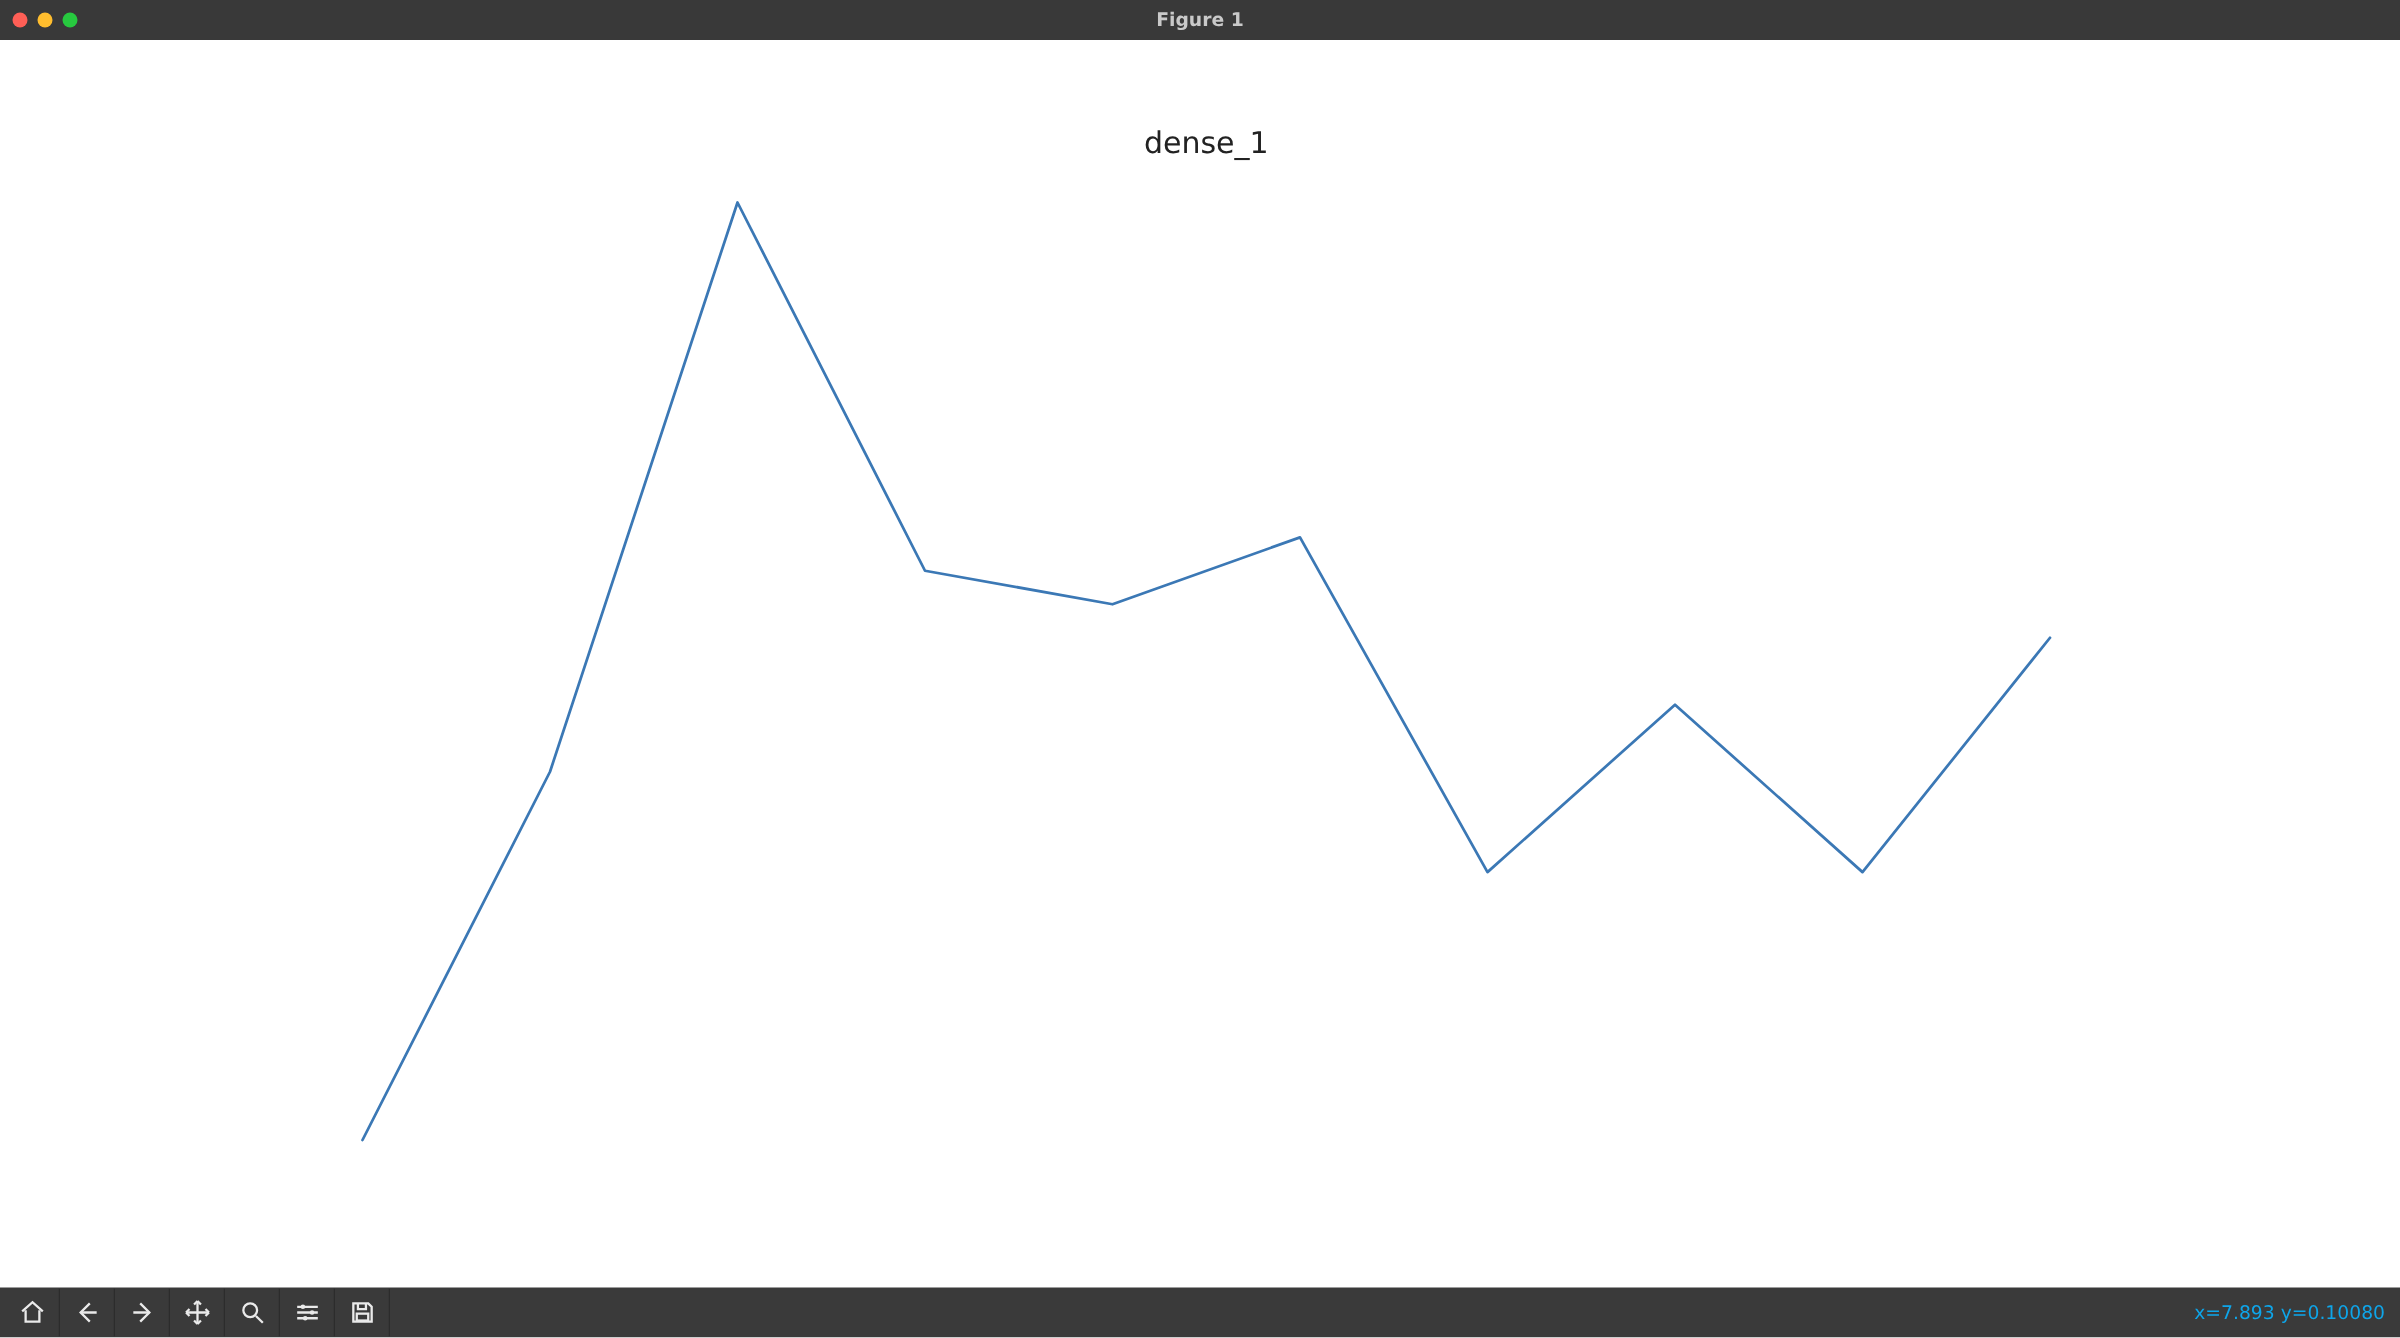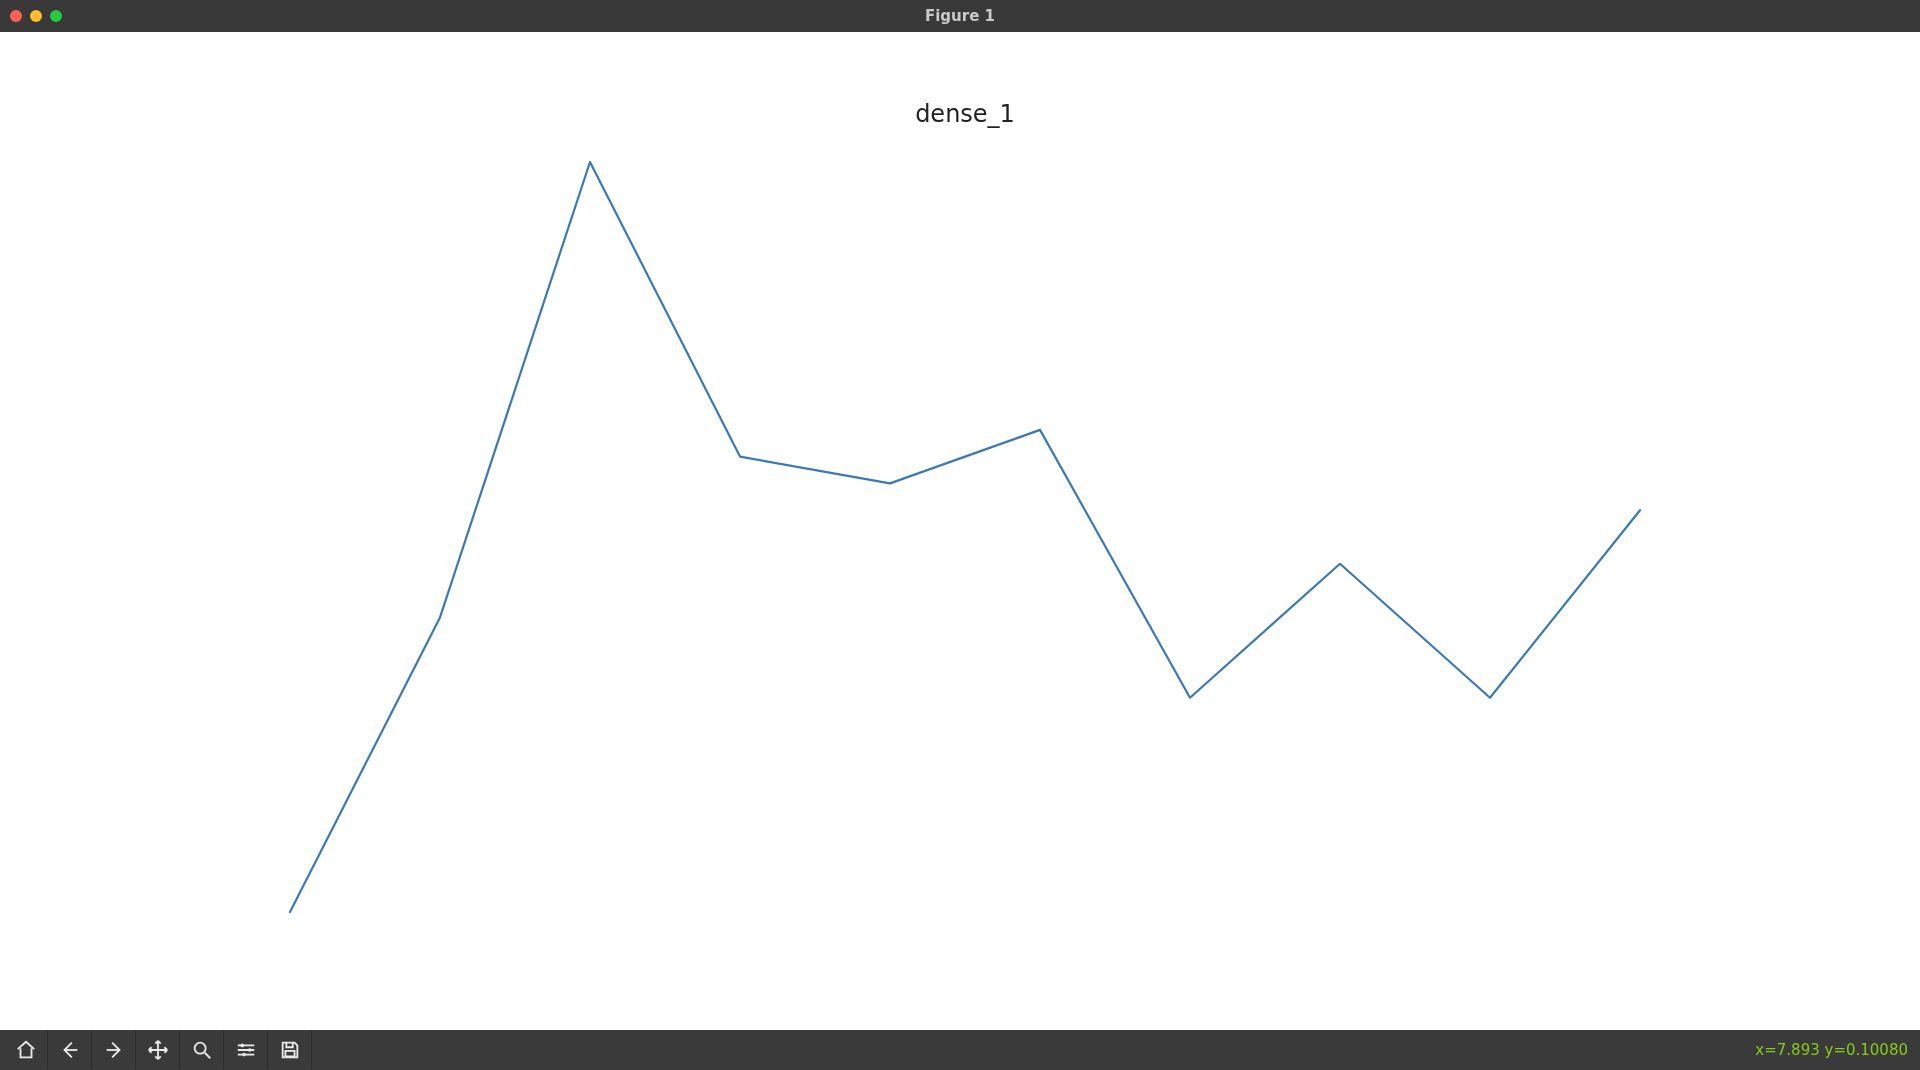--- a/index.html
+++ b/index.html
@@ -25,21 +25,21 @@
     padding: 0 4px; gap: 0; position: relative;
   }
   .tool-btn {
     width: 44px; height: 38px; display: flex; align-items: center; justify-content: center;
     color: #e8e8e8; cursor: pointer; border-right: 1px solid #2c2c2c;
   }
   .tool-btn svg { width: 22px; height: 22px; stroke: #eaeaea; fill: none; stroke-width: 2; }
   .tool-btn svg .filled { fill: #eaeaea; stroke: none; }
   .coord-readout {
     position: absolute; right: 12px; top: 50%; transform: translateY(-50%);
-    color: #84cc16; font-size: 15px; white-space: nowrap;
+    color: #0ea5e9; font-size: 15px; white-space: nowrap;
   }
 </style>
 </head>
 <body>
 
 <div class="window">
 
   <div class="titlebar">
     <div class="traffic-lights">
       <div class="tl red"></div>

